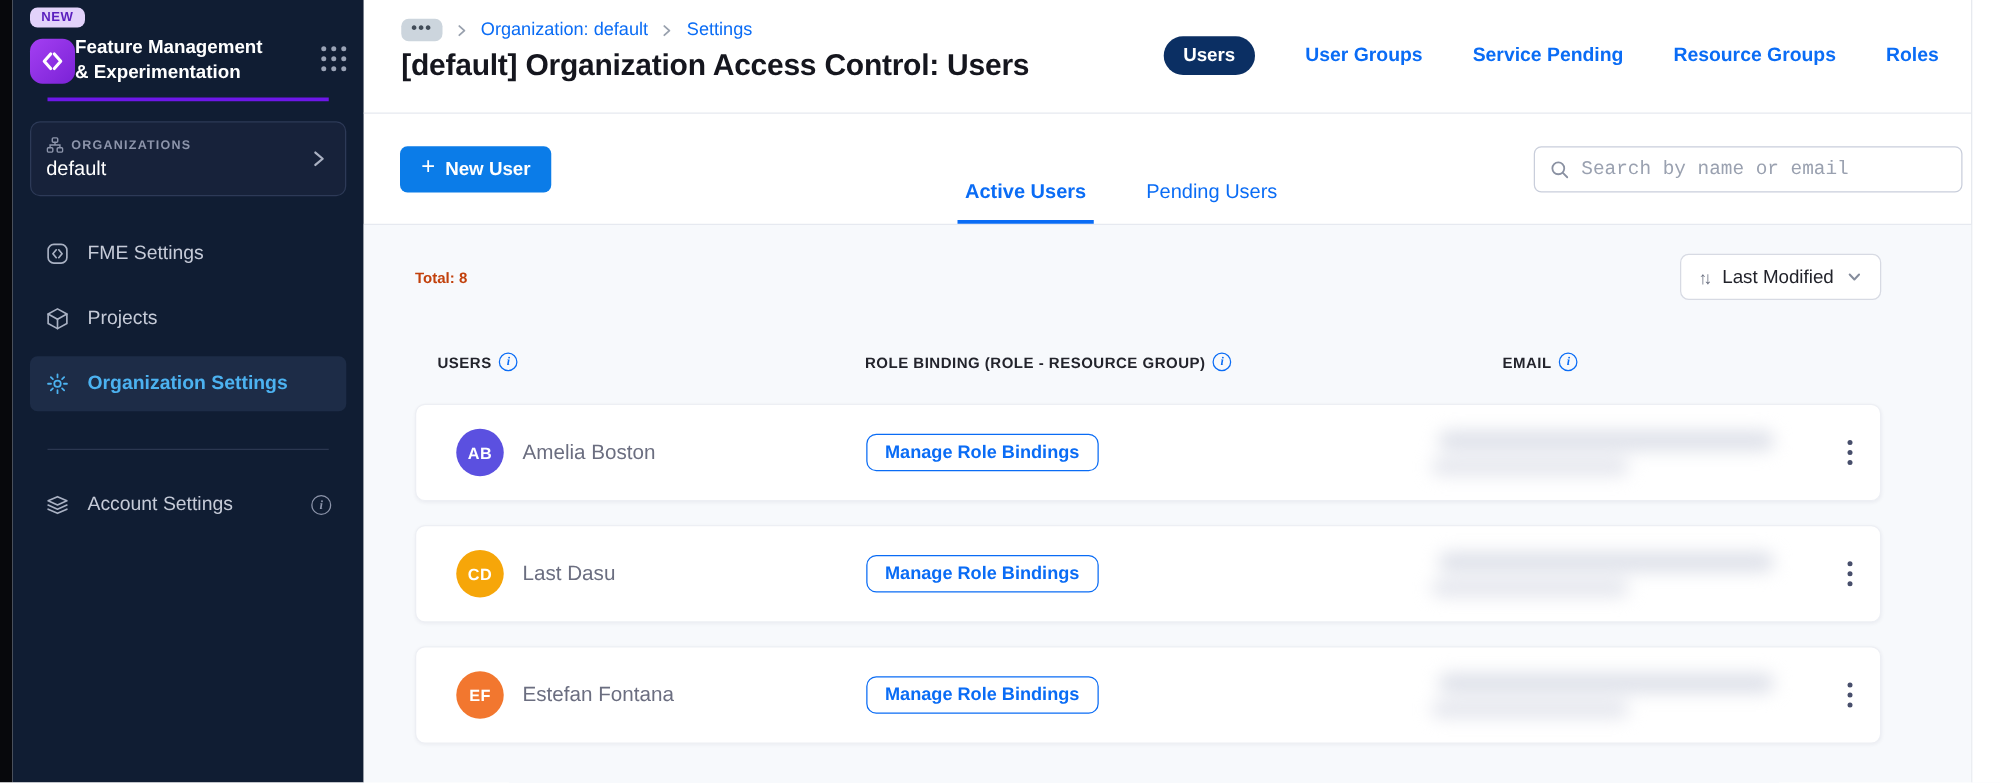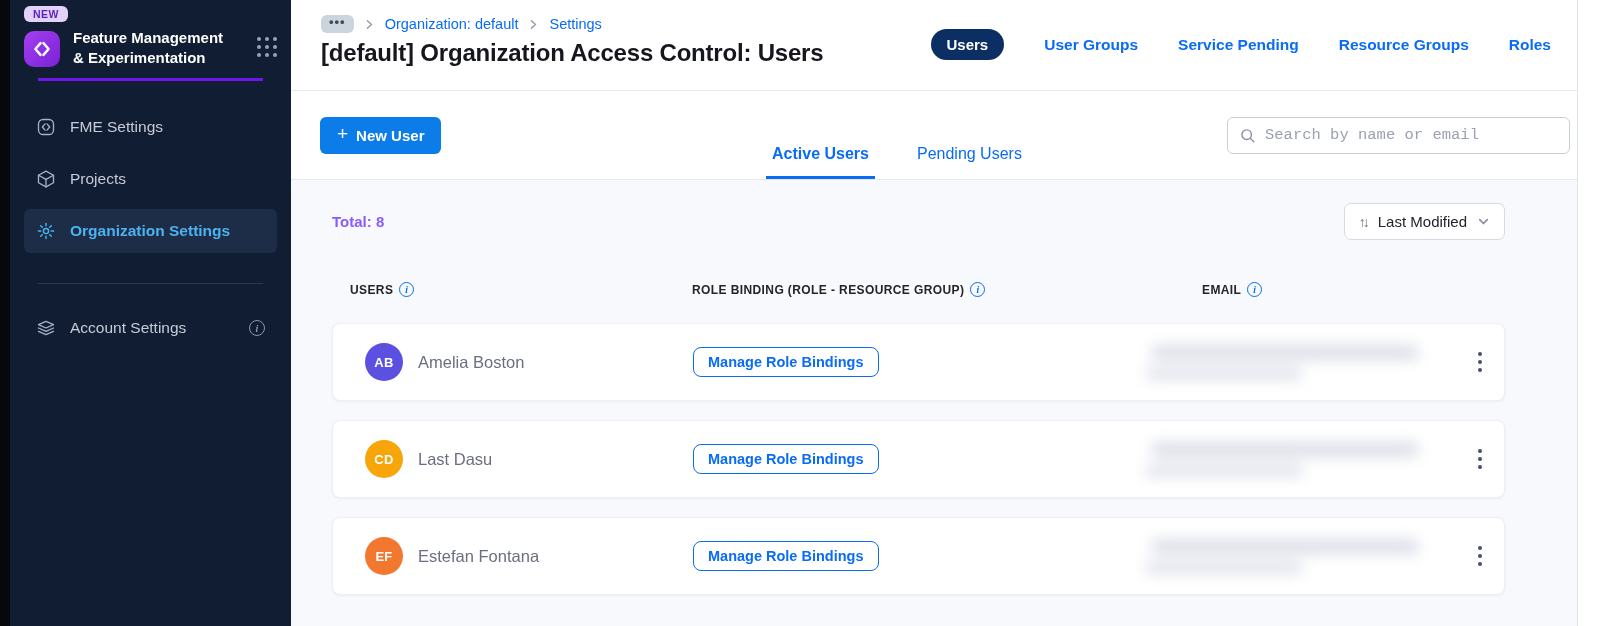--- a/index.html
+++ b/index.html
@@ -9,21 +9,21 @@
 
   
   .edge-strip { width:10px; background:#07080c; flex-shrink:0; }
 
   
   .sidebar { width:281px; background:#101d33; flex-shrink:0; color:#fff; display:flex; flex-direction:column; }
   .sb-header { padding:4px 14px 0 14px; }
   .new-badge { display:inline-block; background:#e2d2fa; color:#5a1fbe; font-size:10.5px; font-weight:700; letter-spacing:.4px; padding:2px 9px; border-radius:6px; }
   .logo-row { display:flex; align-items:flex-start; margin-top:6px; }
   .logo-mark { width:36px; height:36px; border-radius:10px; background:linear-gradient(135deg,#a43ff2 0%,#7a22d6 100%); display:flex; align-items:center; justify-content:center; margin-top:3px; flex-shrink:0; }
-  .app-title { margin-left:13px; width:152px; font-size:15px; font-weight:700; line-height:20px; color:#ffffff; }
+  .app-title { width:152px; font-size:15px; font-weight:700; line-height:20px; color:#ffffff; }
   .grid-icon { margin-left:auto; margin-top:9px; display:grid; grid-template-columns:repeat(3,4px); grid-gap:4px; cursor:pointer; }
   .grid-icon span { width:4px; height:4px; border-radius:50%; background:#99a2b5; }
   .purple-rule { height:3px; background:#6d17e8; margin:10px 14px 0 14px; }
 
   .org-box { margin:16px 14px 0 14px; height:60px; border:1px solid #2d3a57; background:#17223a; border-radius:8px; display:flex; align-items:center; padding:0 12px; cursor:pointer; }
   .org-meta .org-label-row { display:flex; align-items:center; gap:6px; }
   .org-label { font-size:10px; font-weight:700; letter-spacing:1px; color:#8d95ab; }
   .org-value { font-size:16px; color:#ffffff; margin-top:4px; }
   .org-chevron { margin-left:auto; }
 
@@ -57,21 +57,21 @@
   .sub-tabs { position:absolute; left:475px; bottom:0; display:flex; gap:36px; }
   .sub-tab { font-size:16px; color:#0a6cf5; padding:0 6px 13px 6px; cursor:pointer; border-bottom:3px solid transparent; }
   .sub-tab.active { font-weight:600; border-bottom-color:#0a6cf5; }
   .search-box { margin-left:auto; width:343px; height:37px; border:1px solid #c9cedb; border-radius:6px; display:flex; align-items:center; padding:0 11px; background:#fff; }
   .search-box input { border:none; outline:none; flex:1; margin-left:9px; font-size:15.5px; color:#14532d; font-family:Liberation Mono, monospace; background:transparent; }
   .search-box input::placeholder { color:#9aa1b0; }
 
   
   .content { flex:1; background:#f7f9fc; padding:0 72px 0 41px; overflow:hidden; }
   .total-row { margin-top:23px; height:37px; display:flex; align-items:center; }
-  .total-label { font-size:15px; font-weight:700; color:#8b5cf6; }
+  .total-label { font-size:12px; font-weight:700; color:#c2410c; }
   .sort-btn { margin-left:auto; height:37px; background:#fff; border:1px solid #d7dae3; border-radius:7px; display:flex; align-items:center; gap:9px; padding:0 13px 0 14px; font-size:15px; color:#22232b; cursor:pointer; font-family:inherit; }
   .sort-arrows { color:#6a7080; font-size:14px; letter-spacing:-3px; margin-right:2px; }
 
   .cols { margin-top:42px; display:grid; grid-template-columns:342px 450px 1fr 48px; padding-left:18px; align-items:center; }
   .col-h { font-size:12px; font-weight:700; letter-spacing:.4px; color:#23242c; display:flex; align-items:center; gap:6px; }
   .col-h.email-h { padding-left:60px; }
   .info-i { width:15px; height:15px; border:1.5px solid #0a6cf5; color:#0a6cf5; border-radius:50%; font-size:9.5px; font-style:italic; font-weight:700; display:inline-flex; align-items:center; justify-content:center; font-family:"Liberation Serif",serif; cursor:pointer; }
 
   .cards { margin-top:26px; display:flex; flex-direction:column; gap:19px; }
   .user-card { height:78px; background:#fff; border:1px solid #edeff4; box-shadow:0 1px 3px rgba(16,24,64,.05); border-radius:8px; display:grid; grid-template-columns:328px 450px 1fr 48px; align-items:center; padding:0 16px 0 32px; }
@@ -111,20 +111,37 @@
             <span></span>
             <span></span>
             <span></span>
             <span></span>
             <span></span>
         </div>
       </div>
       <div class="purple-rule"></div>
     </div>
 
+    <div class="org-box">
+      <div class="org-meta">
+        <div class="org-label-row">
+          <svg viewBox="0 0 16 16" width="14" height="14" fill="none" stroke="#8d95ab" stroke-width="1.3">
+            <rect x="5.5" y="1.5" width="5" height="4" rx="1"></rect>
+            <rect x="1" y="10.5" width="5" height="4" rx="1"></rect>
+            <rect x="10" y="10.5" width="5" height="4" rx="1"></rect>
+            <path d="M8 5.5 V8 M3.5 10.5 V8 H12.5 V10.5"></path>
+          </svg>
+          <span class="org-label">ORGANIZATIONS</span>
+        </div>
+        <div class="org-value">default</div>
+      </div>
+      <svg class="org-chevron" viewBox="0 0 20 20" width="18" height="18">
+        <polyline points="7,4.5 13.5,10 7,15.5" fill="none" stroke="#aab1c2" stroke-width="2" stroke-linecap="round" stroke-linejoin="round"></polyline>
+      </svg>
+    </div>
 
     <div class="sb-menu">
       <div class="sb-item">
         <svg viewBox="0 0 24 24" width="20" height="20" fill="none" stroke-width="1.6" stroke-linecap="round" stroke-linejoin="round">
           <rect x="3" y="3" width="18" height="18" rx="5.5"></rect>
           <polyline points="10.8,8.2 7.6,12 10.8,15.8"></polyline>
           <polyline points="13.2,8.2 16.4,12 13.2,15.8"></polyline>
         </svg>
         <span>FME Settings</span>
       </div>

